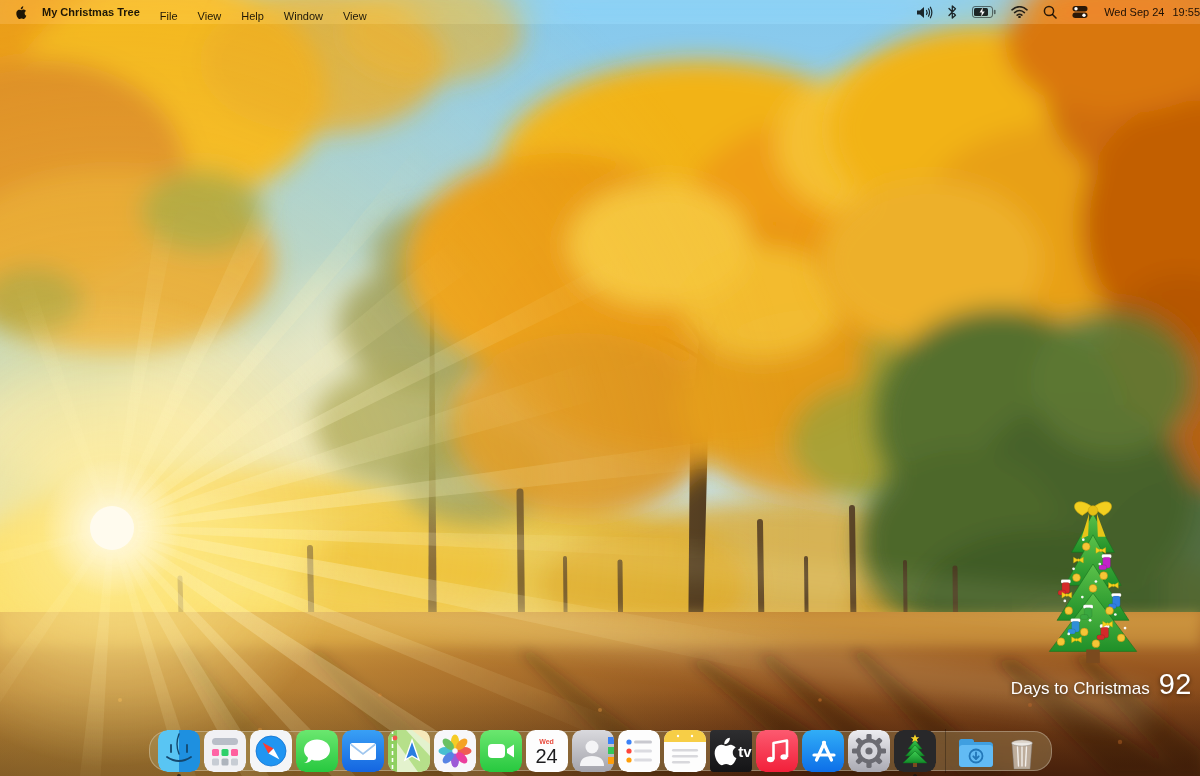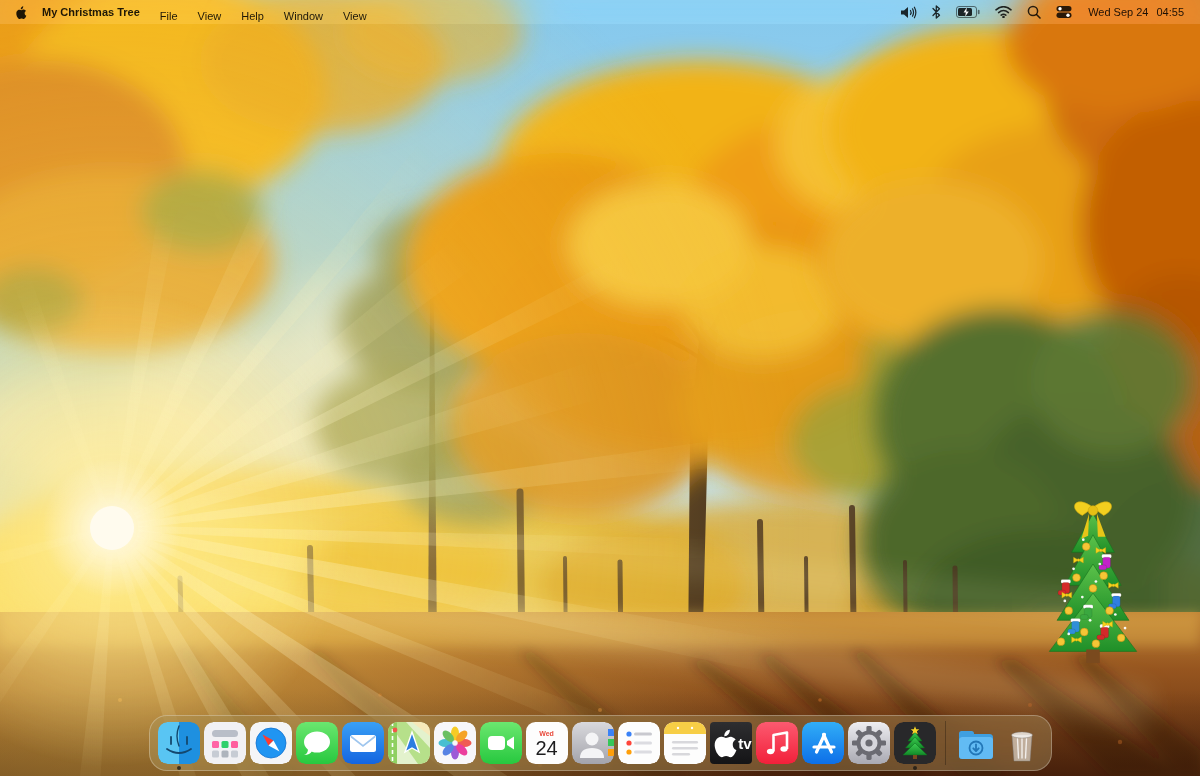--- a/index.html
+++ b/index.html
@@ -12,42 +12,42 @@
     position:absolute; top:0; left:0; right:0; height:24px;
     display:flex; align-items:center; justify-content:space-between;
     background:rgba(255,255,255,0.14);
     backdrop-filter: blur(22px) saturate(1.5);
     font-size:11px; color:rgba(0,0,0,0.88); z-index:30;
   }
   .mb-left { display:flex; align-items:center; height:100%; padding-left:14px; }
   .apple-logo { width:14px; height:16px; margin-right:4px; display:flex; align-items:center; }
   .mb-app { font-weight:bold; padding:0 10px; height:100%; display:flex; align-items:center; }
   .mb-item { padding:0 10px; height:100%; display:flex; align-items:center;margin-top:8px; }
-  .mb-right { display:flex; align-items:center; height:100%; padding-right:16px; gap:16px; }
+  .mb-right { display:flex; align-items:center; height:100%; padding-right:0; gap:16px; }
   .mb-status { display:flex; align-items:center; gap:15px; }
   .mb-status svg { display:block; }
   .mb-clock { display:flex; gap:8px; white-space:nowrap; }
 
   
   .xmas-widget { position:absolute; left:1030px; top:496px; width:130px; z-index:10; }
   .xmas-tree-svg { display:block; margin-left:8px; }
   .countdown { position:absolute; left:-28px; top:172px; width:190px;
     display:flex; align-items:baseline; justify-content:flex-end; gap:9px;
     color:#fff; text-shadow:0 1px 4px rgba(0,0,0,0.55); white-space:nowrap; }
   .countdown .lbl { font-size:17px; }
   .countdown .num { font-size:29px; font-weight:normal; letter-spacing:0.5px; }
 
   
   .dock-wrap { position:absolute; left:0; right:0; bottom:5px; display:flex; justify-content:center; z-index:30; }
   .dock {
     display:flex; align-items:center; gap:4px; padding:6px 8px;
     background:rgba(168,158,114,0.38);
     border:1px solid rgba(255,255,255,0.28);
     backdrop-filter: blur(20px) saturate(1.3);
-    border-radius:18px; height:56px; position:relative;
+    border-radius:18px; height:40px; position:relative;
   }
   .di { position:relative; width:42px; height:42px; border-radius:9.5px; flex:none; overflow:visible; }
   .di svg { display:block; width:42px; height:42px; border-radius:9.5px; }
   .dock-sep { width:1px; height:44px; background:rgba(0,0,0,0.28); margin:0 5px; flex:none; }
   .run-dot { position:absolute; left:50%; bottom:-6px; transform:translateX(-50%);
     width:4px; height:4px; border-radius:50%; background:rgba(20,20,20,0.75); }
   .cal-face { position:absolute; inset:0; background:#fdfdfd; border-radius:9.5px;
     display:flex; flex-direction:column; align-items:center; justify-content:center; }
   .cal-dow { font-size:7px; font-weight:bold; color:#e8493b; line-height:8px; margin-top:2px; }
   .cal-day { font-size:20px; color:#1c1c1e; line-height:21px; font-weight:300; }
@@ -317,21 +317,21 @@
           <svg width="16" height="14" viewBox="0 0 16 14">
               <rect x="0.5" y="1" width="15" height="5.4" rx="2.7" fill="rgba(0,0,0,0.82)"></rect>
               <circle cx="4" cy="3.7" r="1.7" fill="#ffffff"></circle>
               <rect x="0.5" y="7.6" width="15" height="5.4" rx="2.7" fill="rgba(0,0,0,0.82)"></rect>
               <circle cx="12" cy="10.3" r="1.7" fill="#ffffff"></circle>
             </svg>
         </span>
       </div>
       <div class="mb-clock">
         <span>Wed Sep 24</span>
-        <span>04:55</span>
+        <span>19:55</span>
       </div>
     </div>
   </div>
 
   <div class="xmas-widget">
     <svg class="xmas-tree-svg" width="110" height="170" viewBox="0 0 110 175">
       <defs>
         <linearGradient id="tg" x1="0" y1="0" x2="0" y2="1">
             <stop offset="0" stop-color="#5cc24a"></stop>
             <stop offset="1" stop-color="#1f8f28"></stop>
@@ -438,20 +438,24 @@
           <circle cx="35" cy="75" r="1.4"></circle>
           <circle cx="58" cy="88" r="1.4"></circle>
         <circle cx="26" cy="108" r="1.4"></circle>
           <circle cx="78" cy="122" r="1.4"></circle>
           <circle cx="44" cy="104" r="1.4"></circle>
           <circle cx="88" cy="136" r="1.4"></circle>
         <circle cx="30" cy="142" r="1.4"></circle>
           <circle cx="52" cy="128" r="1.4"></circle>
       </g>
     </svg>
+    <div class="countdown">
+      <span class="lbl">Days to Christmas</span>
+      <span class="num">92</span>
+    </div>
   </div>
 
   <div class="dock-wrap">
     <div class="dock">
 
       <div class="di" title="Finder">
         <svg viewBox="0 0 42 42">
             <defs>
               <clipPath id="cpF">
                 <rect width="42" height="42" rx="9.5"></rect>

